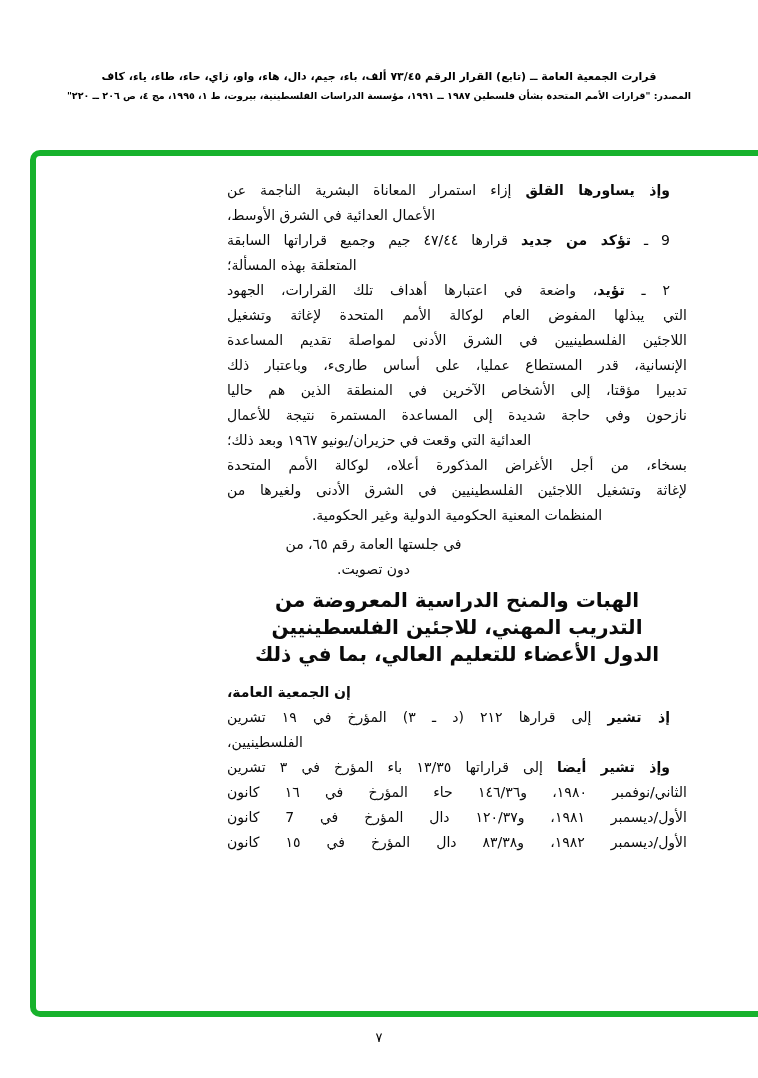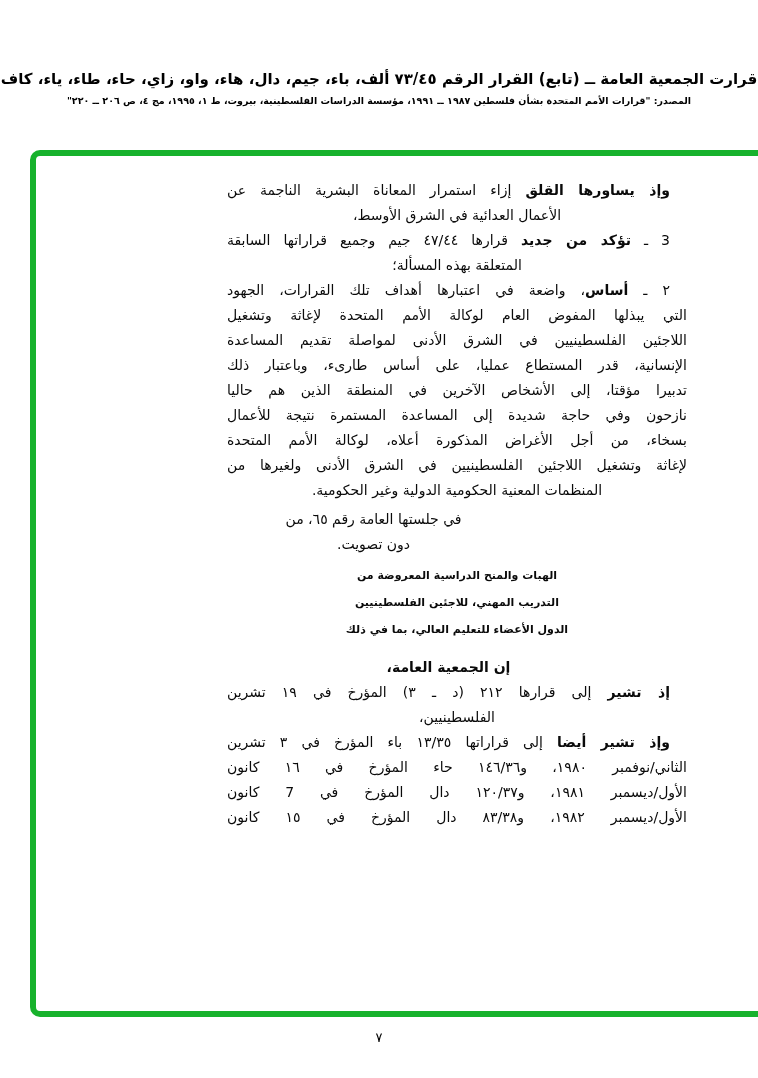--- a/index.html
+++ b/index.html
@@ -11,21 +11,21 @@
     direction:rtl;
     overflow:hidden;
     color:#0a0a0a;
   }
   .doc-header{
     position:absolute;top:70px;left:0;right:0;
     text-align:center;
   }
   .title-line{
     font-weight:bold;
-    font-size:15px;
+    font-size:11px;
     letter-spacing:0;
     color:#000;
     white-space:nowrap;
   }
   .source-line{
     font-weight:bold;
     font-size:9.5px;
     margin-top:7px;
     color:#000;
     white-space:nowrap;
@@ -45,41 +45,41 @@
   }
   .para{margin:0;}
   .line{
     font-size:14px;
     line-height:25px;
     max-height:26px;
     overflow:hidden;
     color:#0a0a0a;
   }
   .line.just{text-align:justify;text-align-last:justify;}
-  .line.right{text-align:center;}
+  .line.right{text-align:left;}
   .line.center{text-align:center;}
   .line.first{text-indent:17px;}
   .b{font-weight:bold;}
   .adoption{
     width:205px;
     margin:4px 211px 0 44px;
   }
   .adoption .line{text-align:center;}
   .section-letter{
     text-align:center;
     font-weight:bold;
     font-size:13.5px;
     line-height:25px;
     margin-top:14px;
   }
   .title-block{margin-top:5px;}
   .title-block .line{
     text-align:center;
     font-weight:bold;
-    font-size:11px;
+    font-size:20px;
     line-height:27px;
     max-height:28px;
   }
   .title-block + .para{margin-top:12px;}
   .page-number{
     position:absolute;
     top:1030px;left:0;right:0;
     text-align:center;
     font-size:13px;
     color:#000;
@@ -95,30 +95,31 @@
     <div class="source-line">المصدر: "قرارات الأمم المتحدة بشأن فلسطين ١٩٨٧ ــ ١٩٩١، مؤسسة الدراسات الفلسطينية، بيروت، ط ١، ١٩٩٥، مج ٤، ص ٢٠٦ ــ ٢٢٠"</div>
   </div>
 
   <div class="green-box">
     <div class="text-column" id="doc-body">
         <div class="para">
           <div class="line just first"><span class="b">وإذ يساورها القلق</span><span> إزاء استمرار المعاناة البشرية الناجمة عن</span></div>
           <div class="line right"><span>الأعمال العدائية في الشرق الأوسط،</span></div>
         </div>
         <div class="para">
-          <div class="line just first"><span>3 ـ </span><span class="b">تؤكد من جديد</span><span> قرارها ٤٧/٤٤ جيم وجميع قراراتها السابقة</span></div>
+          <div class="line just first"><span>9 ـ </span><span class="b">تؤكد من جديد</span><span> قرارها ٤٧/٤٤ جيم وجميع قراراتها السابقة</span></div>
           <div class="line right"><span>المتعلقة بهذه المسألة؛</span></div>
         </div>
         <div class="para">
-          <div class="line just first"><span>٢ ـ </span><span class="b">أساس</span><span>، واضعة في اعتبارها أهداف تلك القرارات، الجهود</span></div>
+          <div class="line just first"><span>٢ ـ </span><span class="b">تؤيد</span><span>، واضعة في اعتبارها أهداف تلك القرارات، الجهود</span></div>
           <div class="line just"><span>التي يبذلها المفوض العام لوكالة الأمم المتحدة لإغاثة وتشغيل</span></div>
           <div class="line just"><span>اللاجئين الفلسطينيين في الشرق الأدنى لمواصلة تقديم المساعدة</span></div>
           <div class="line just"><span>الإنسانية، قدر المستطاع عمليا، على أساس طارىء، وباعتبار ذلك</span></div>
           <div class="line just"><span>تدبيرا مؤقتا، إلى الأشخاص الآخرين في المنطقة الذين هم حاليا</span></div>
           <div class="line just"><span>نازحون وفي حاجة شديدة إلى المساعدة المستمرة نتيجة للأعمال</span></div>
+          <div class="line right"><span>العدائية التي وقعت في حزيران/يونيو ١٩٦٧ وبعد ذلك؛</span></div>
         </div>
         <div class="para">
           <div class="line just"><span>بسخاء، من أجل الأغراض المذكورة أعلاه، لوكالة الأمم المتحدة</span></div>
           <div class="line just"><span>لإغاثة وتشغيل اللاجئين الفلسطينيين في الشرق الأدنى ولغيرها من</span></div>
           <div class="line center"><span>المنظمات المعنية الحكومية الدولية وغير الحكومية.</span></div>
         </div>
         <div class="adoption">
           <div class="line center">في جلستها العامة رقم ٦٥، من</div>
           <div class="line center">دون تصويت.</div>
         </div>

